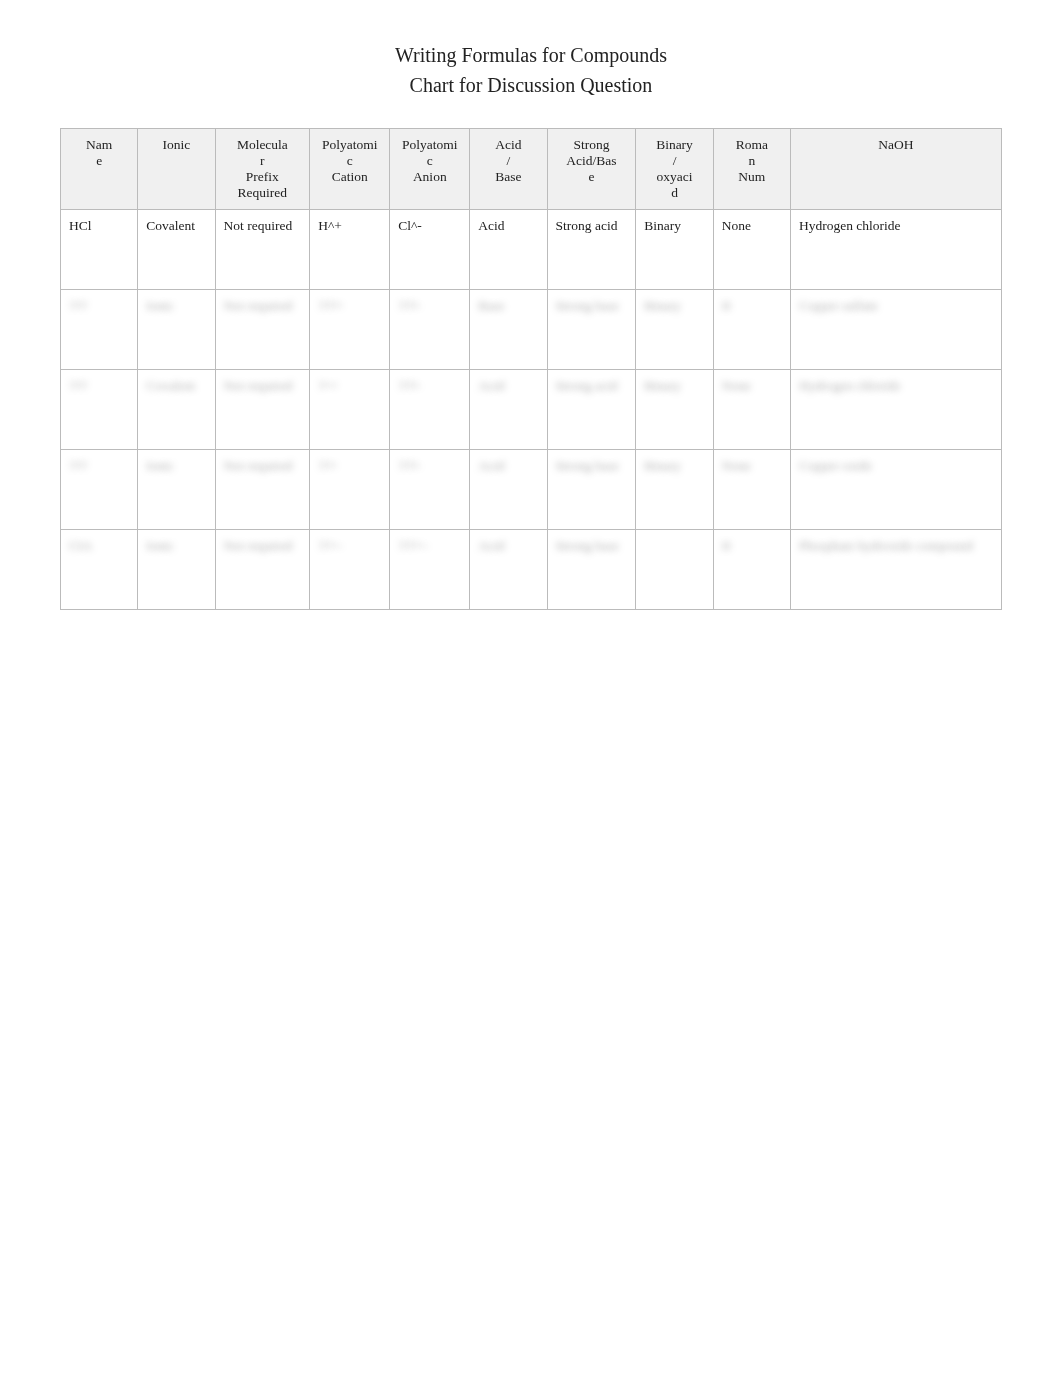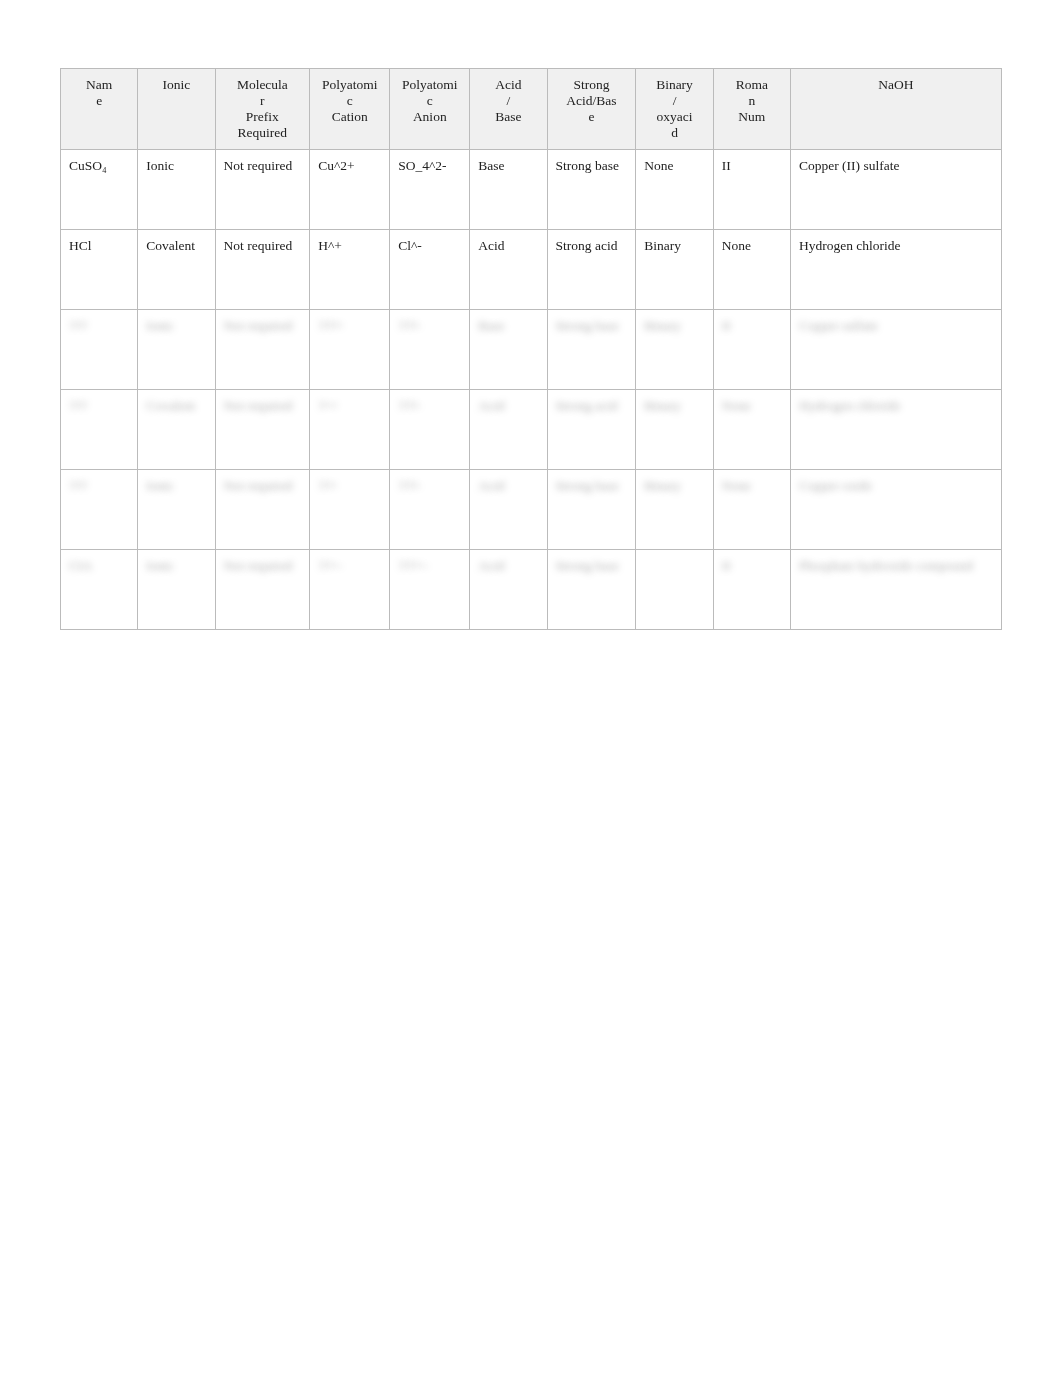--- a/index.html
+++ b/index.html
@@ -42,50 +42,40 @@
       color: transparent;
       text-shadow: 0 0 7px #aaa;
       user-select: none;
     }
     .row-tall td { height: 80px; }
   </style>
 </head>
 <body>
 
 <div class="page-title">
+  <div>Writing Formulas for Compounds</div>
+  <div>Chart for Discussion Question</div>
 </div>
 
 <table class="chart-table">
   <thead>
     <tr>
       <th>Nam<br>e</th>
       <th>Ionic</th>
       <th>Molecula<br>r<br>Prefix<br>Required</th>
       <th>Polyatomi<br>c<br>Cation</th>
       <th>Polyatomi<br>c<br>Anion</th>
       <th>Acid<br>/<br>Base</th>
       <th>Strong<br>Acid/Bas<br>e</th>
       <th>Binary<br>/<br>oxyaci<br>d</th>
       <th>Roma<br>n<br>Num</th>
       <th>NaOH</th>
     </tr>
   </thead>
   <tbody id="table-body">
-  <tr class="row-tall">
-        <td>CuSO₄</td>
-        <td>Ionic</td>
-        <td>Not required</td>
-        <td>Cu^2+</td>
-        <td>SO_4^2-</td>
-        <td>Base</td>
-        <td>Strong base</td>
-        <td>None</td>
-        <td>II</td>
-        <td>Copper (II) sulfate</td>
-      </tr>
       <tr class="row-tall">
         <td>HCl</td>
         <td>Covalent</td>
         <td>Not required</td>
         <td>H^+</td>
         <td>Cl^-</td>
         <td>Acid</td>
         <td>Strong acid</td>
         <td>Binary</td>
         <td>None</td>

